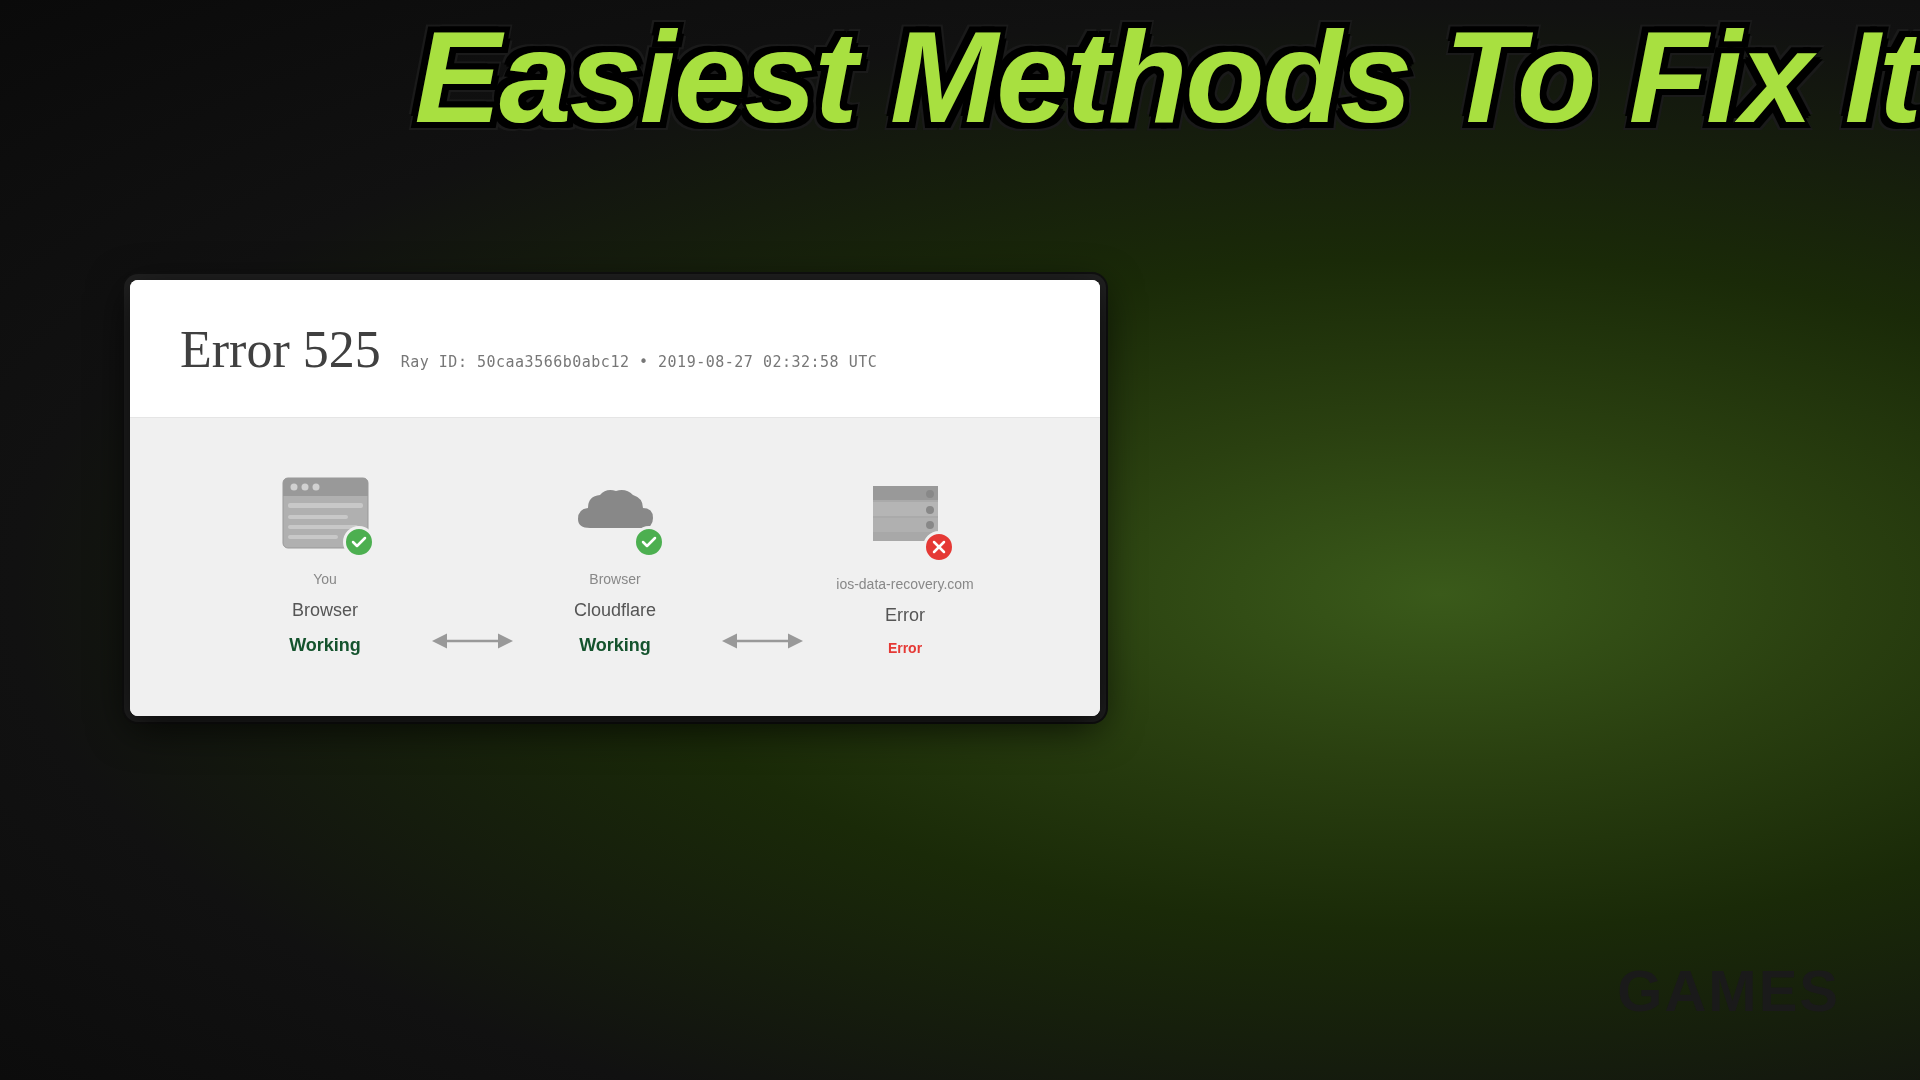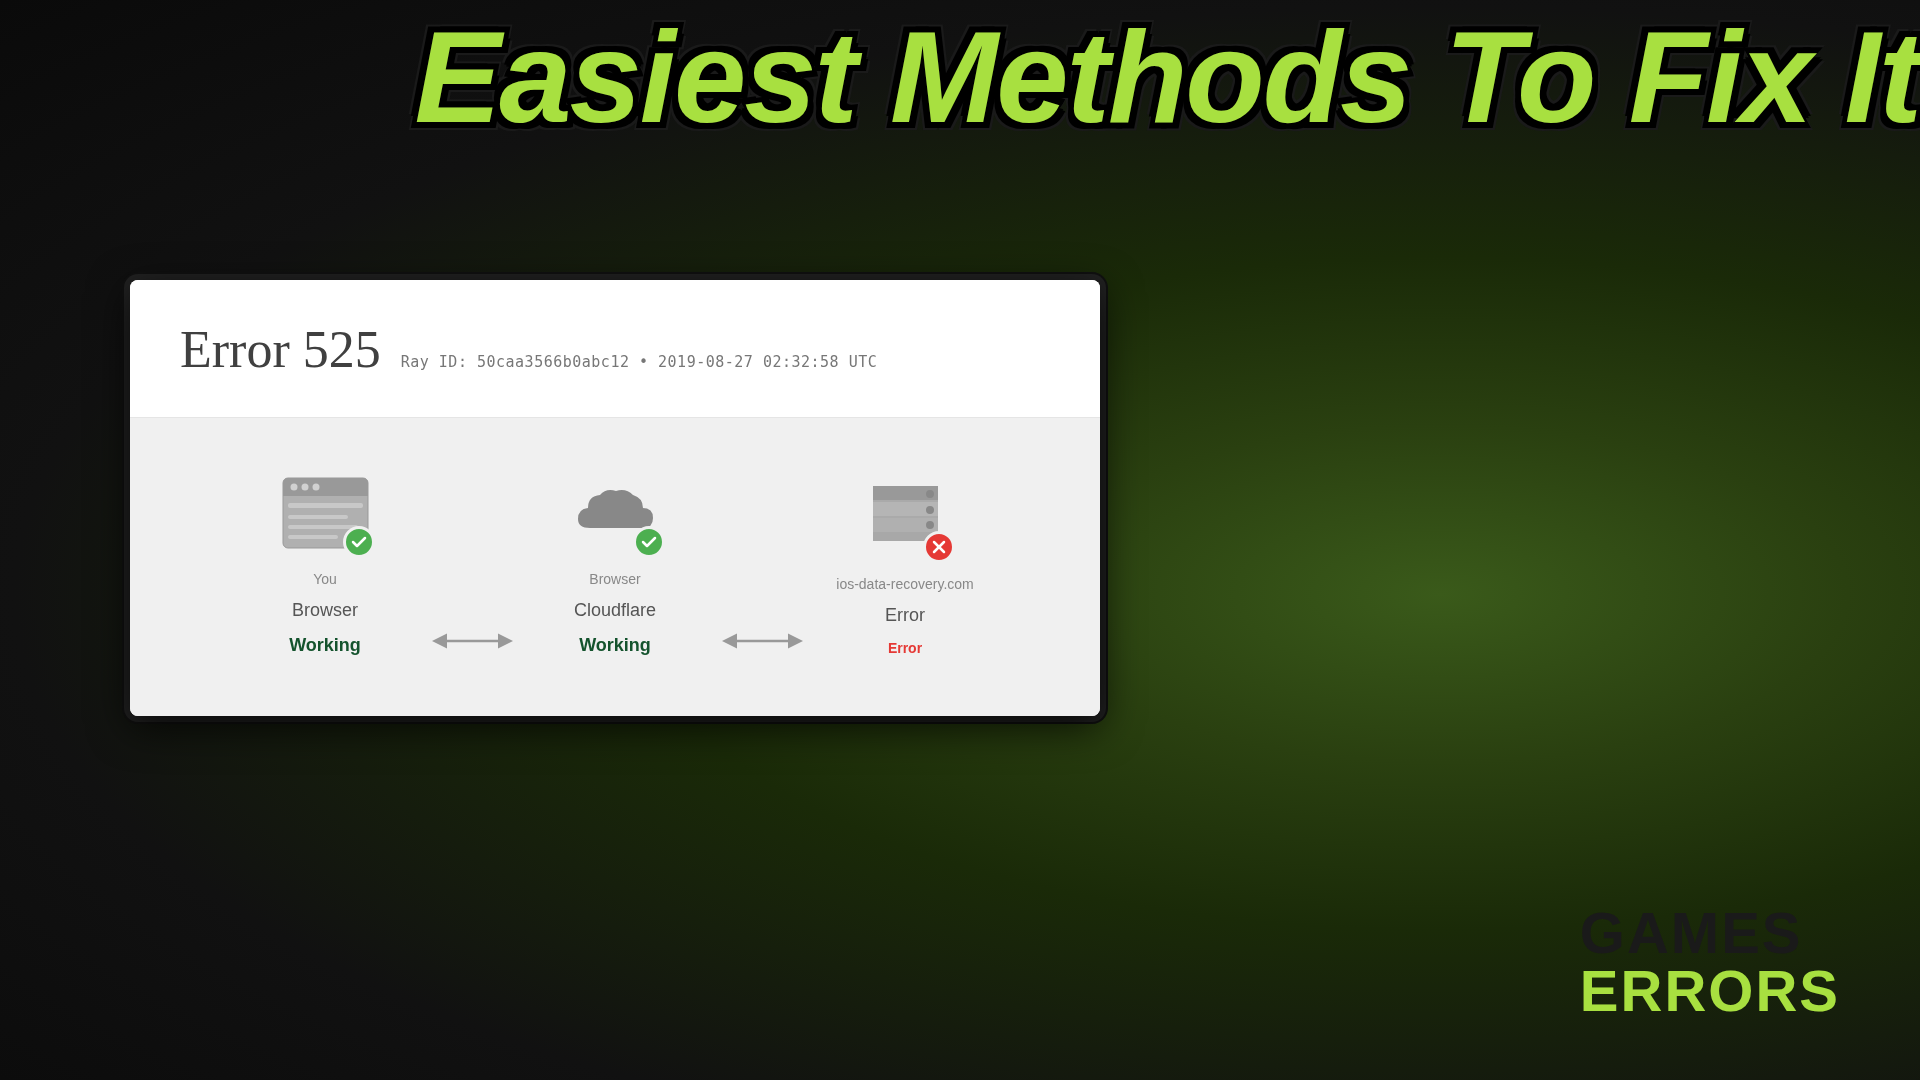--- a/index.html
+++ b/index.html
@@ -338,14 +338,13 @@
       <span class="node-label">ios-data-recovery.com</span>
       <span class="node-name">Error</span>
       <span class="node-status-error">Error</span>
     </div>
 
   </div>
 </div>
 
 <div class="games-errors-logo">
   <div class="games-label">GAMES</div>
-  <div class="errors-label">ERRORS</div>
 </div>
 
 </body></html>

